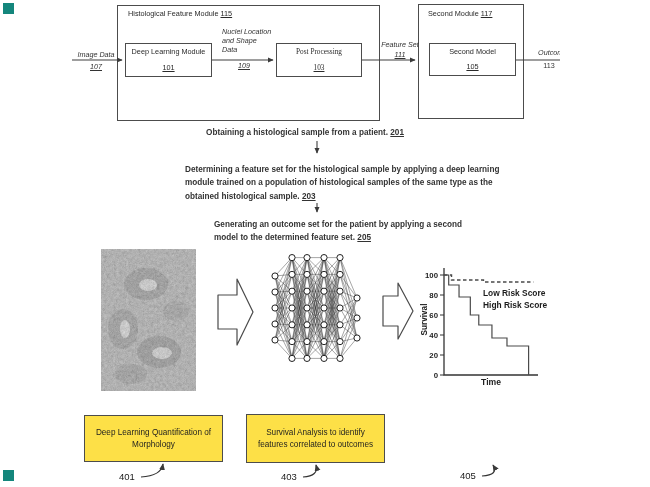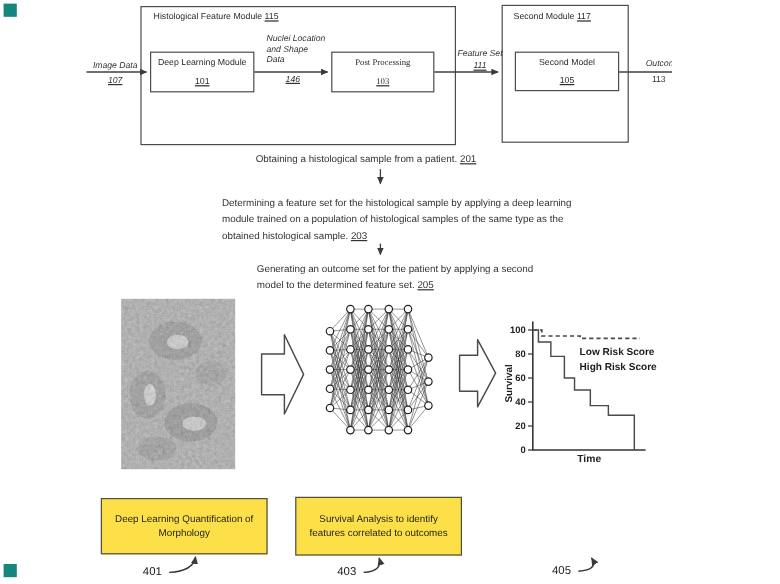--- a/index.html
+++ b/index.html
@@ -7,21 +7,21 @@
           font-family:"Liberation Sans", sans-serif;color:#2a2a2a;}
   .abs{position:absolute;}
   .box{border:1.4px solid #4c4c4c;background:#fff;box-sizing:border-box;}
   .modbox{display:flex;flex-direction:column;justify-content:space-between;align-items:center;
           padding:4px 2px 3px 2px;text-align:center;}
   .u{text-decoration:underline;}
   .it{font-style:italic;}
   .f7{font-size:7.3px;line-height:8.6px;}
   .f8{font-size:8.2px;line-height:13.4px;}
   .lbl{font-size:7.2px;line-height:8.8px;color:#333;}
-  .step{color:#333;}
+  .step{color:#333;font-weight:bold;}
   .bbox{display:flex;align-items:center;justify-content:flex-end;text-align:center;
         font-size:8.2px;line-height:11.5px;color:#1f1f1f;border:1.5px solid #4c4c4c;background:#fde047;box-sizing:border-box;padding:17px 4px;}
   .num{font-size:9.5px;color:#1a1a1a;}
   .legend{font-size:8.4px;font-weight:bold;color:#1c1c1c;line-height:11.5px;}
   .tealsq{width:11px;height:11px;background:#14867c;}
   svg{display:block;}
 </style>
 </head>
 <body>
 
@@ -55,21 +55,21 @@
   </div>
 
   <div class="abs lbl it" style="left:68px;top:51px;width:56px;text-align:center;">Image Data</div>
   <div class="abs lbl it u" style="left:68px;top:63px;width:56px;text-align:center;">107</div>
 
   <div class="abs lbl it" style="left:222px;top:28px;">
     <div>Nuclei Location</div>
     <div>and Shape</div>
     <div>Data</div>
   </div>
-  <div class="abs lbl it u" style="left:238px;top:62px;">146</div>
+  <div class="abs lbl it u" style="left:238px;top:62px;">109</div>
 
   <div class="abs lbl it" style="left:380px;top:41px;width:40px;text-align:center;">Feature Set</div>
   <div class="abs lbl it u" style="left:380px;top:51px;width:40px;text-align:center;">111</div>
 
   <div class="abs lbl it" style="left:532px;top:49px;width:48px;text-align:right;">Outcome Set</div>
   <div class="abs lbl" style="left:525px;top:62px;width:48px;text-align:center;">113</div>
 
   <div class="abs f8 step" style="left:150px;top:126px;width:310px;text-align:center;">
     <span>Obtaining a histological sample from a patient.</span>
     <span class="u">201</span>

